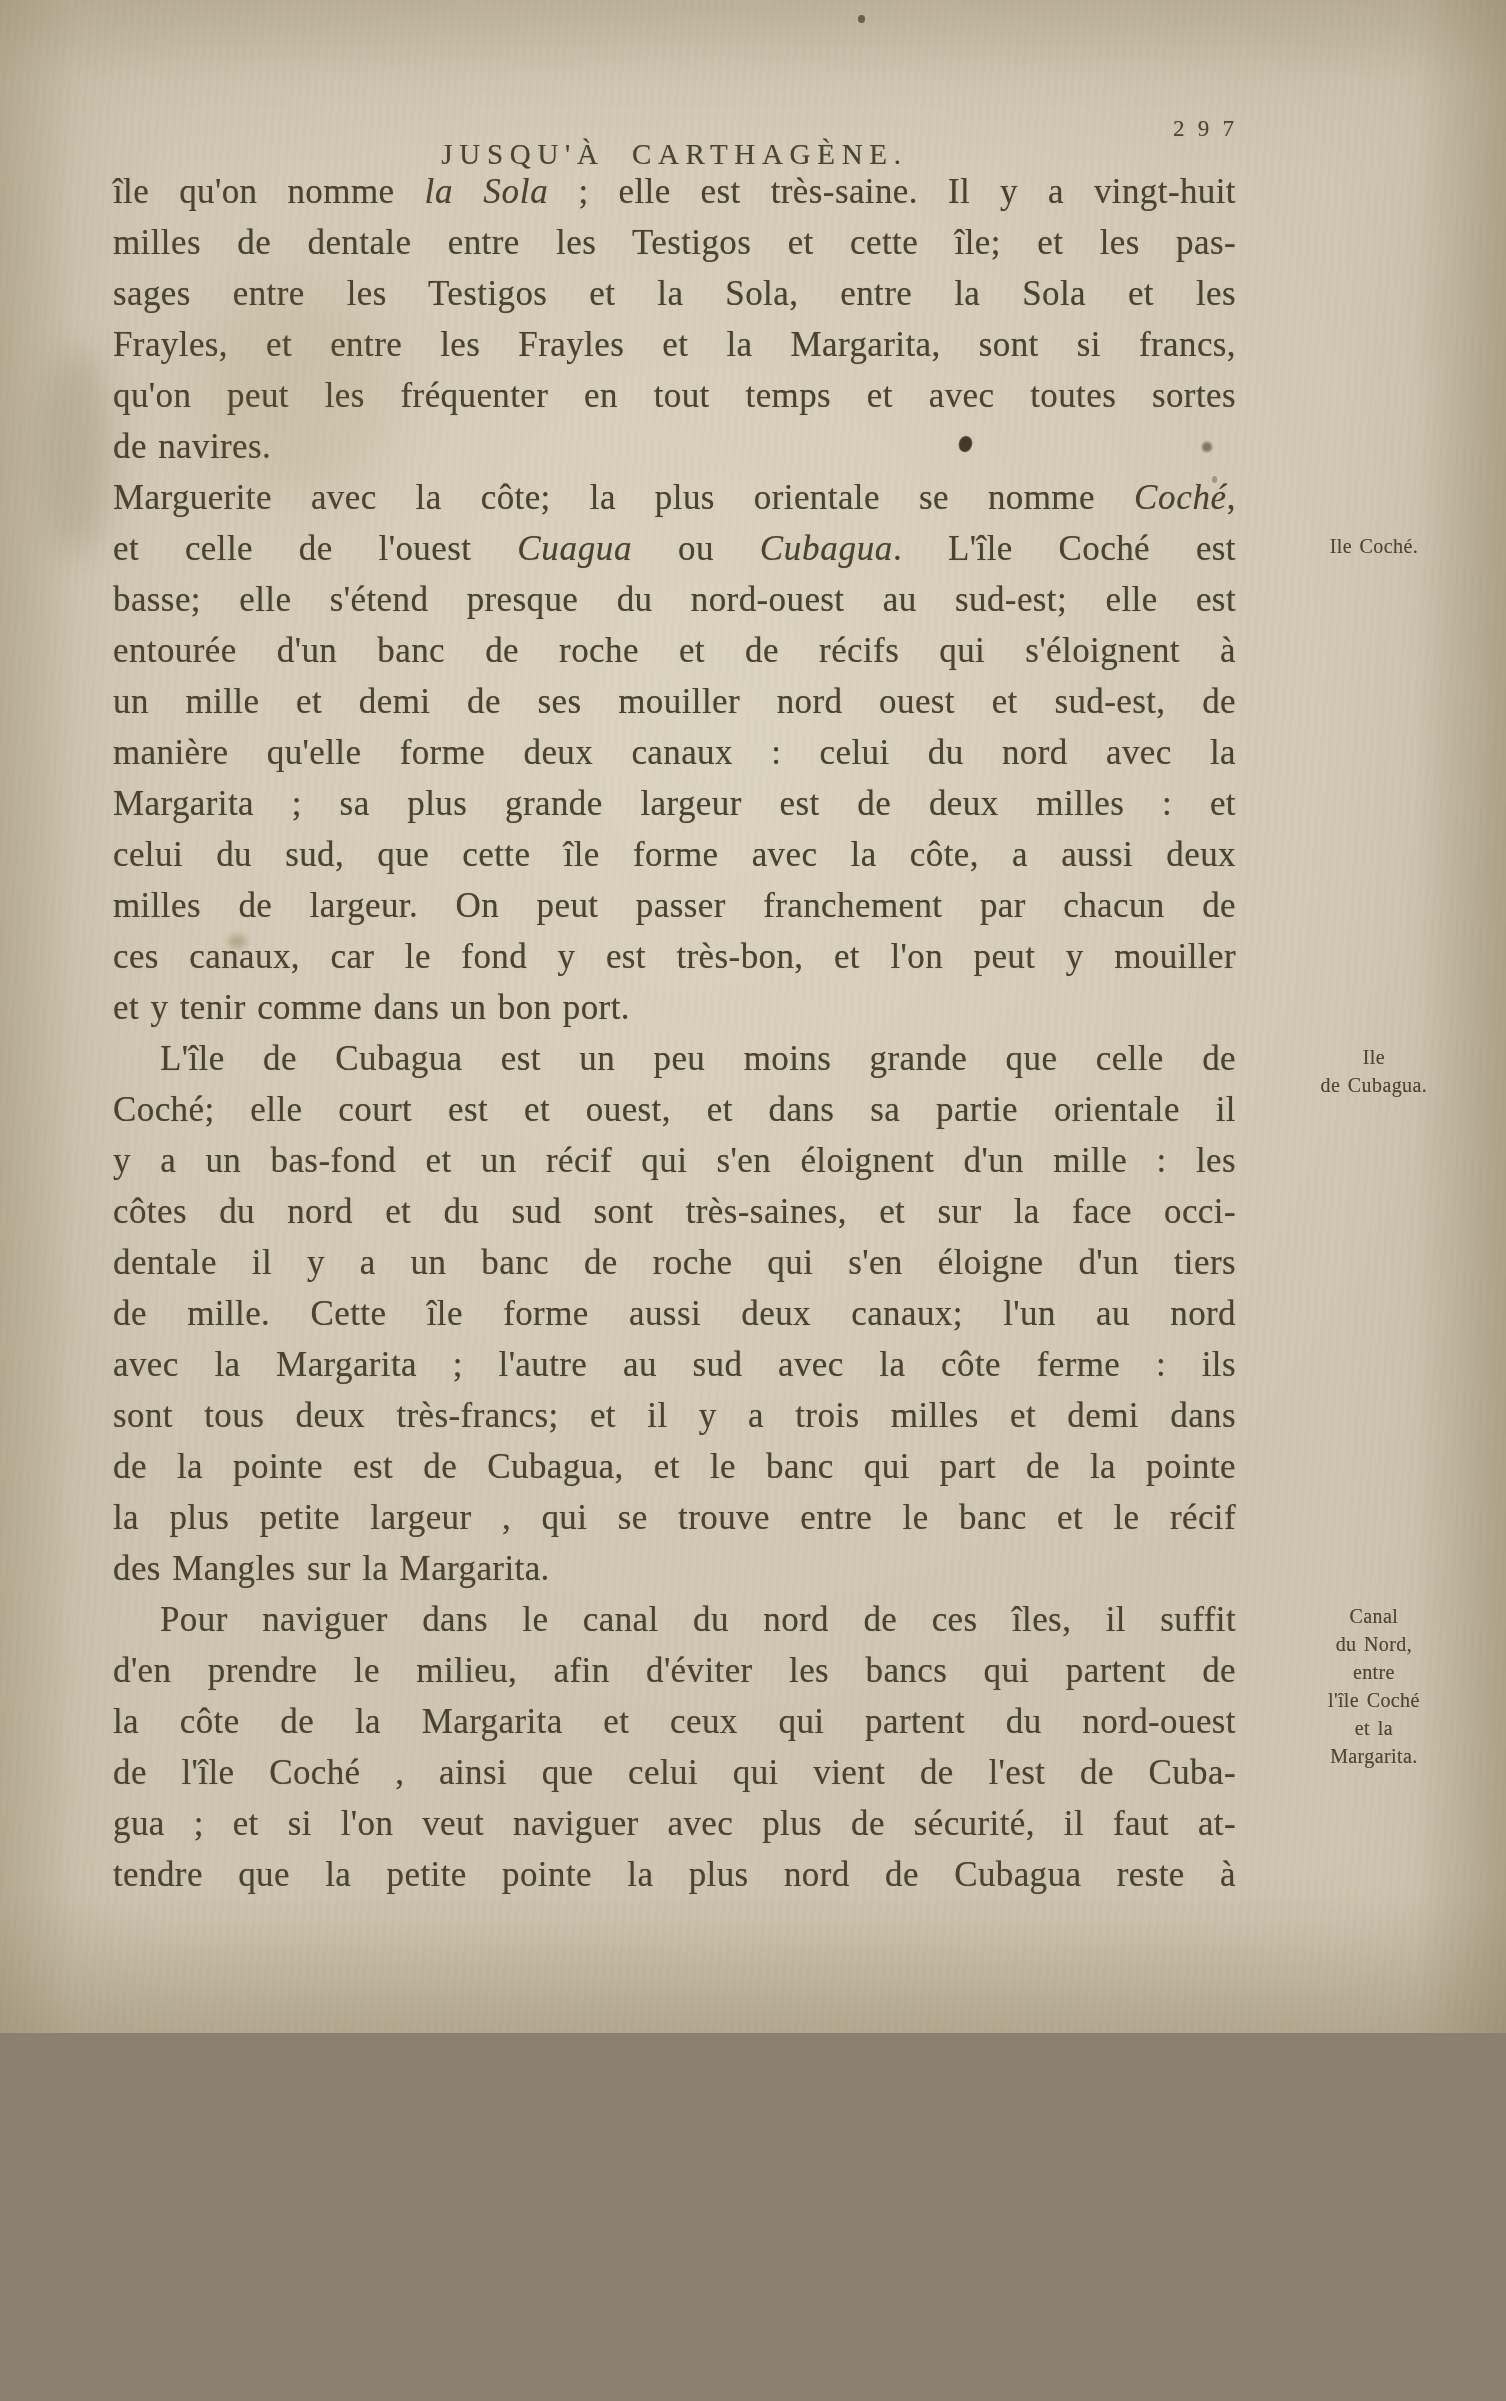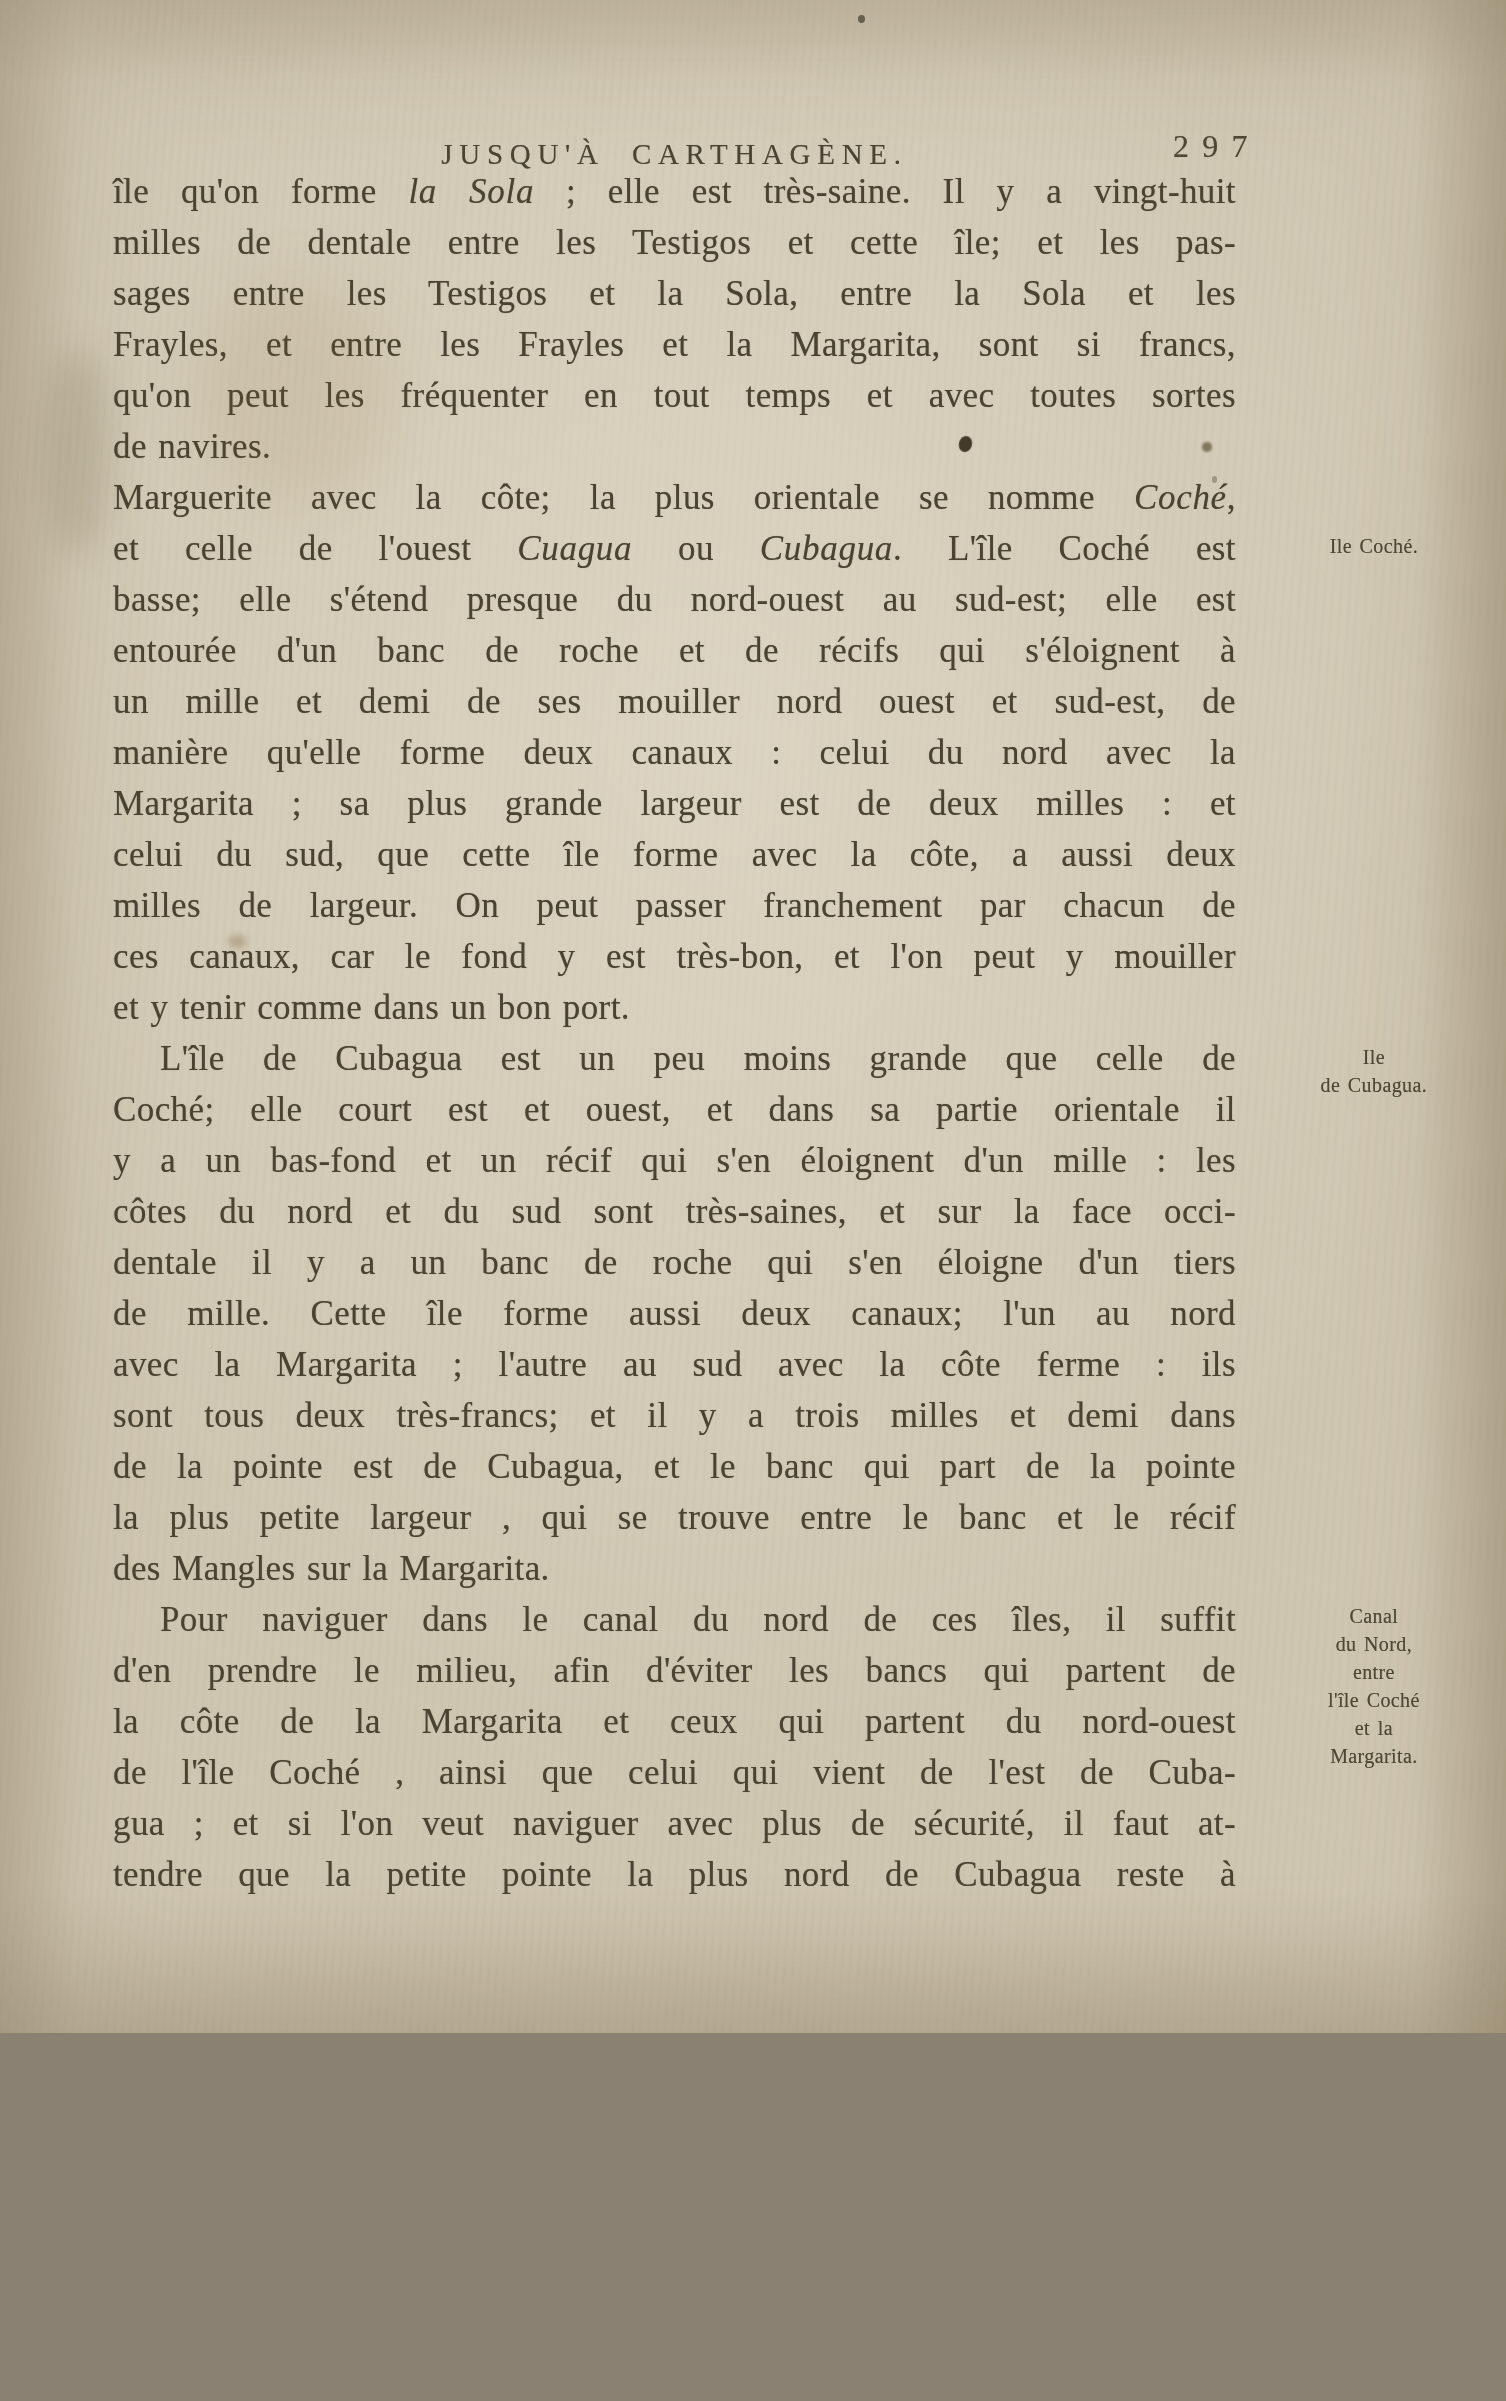--- a/index.html
+++ b/index.html
@@ -17,22 +17,22 @@
     font-family:"Liberation Serif","DejaVu Serif",serif;
     color:#4a4331;
   }
   .running-head{position:absolute;top:0;left:113px;width:1123px;height:185px;}
   .title{
     position:absolute;top:138px;left:0;right:0;text-align:center;
     font-size:29px;letter-spacing:6.7px;word-spacing:13.3px;
     color:#4b4433;text-shadow:0 0 0.7px rgba(74,68,52,.45);
   }
   .pageno{
-    position:absolute;top:128px;left:1060px;
-    font-size:32px;letter-spacing:13.3px;color:#4e4734;
+    position:absolute;top:116px;left:1060px;
+    font-size:23px;letter-spacing:13.3px;color:#4e4734;
     text-shadow:0 0 0.7px rgba(74,68,52,.4);
   }
   .body-text{
     position:absolute;left:113px;top:167px;width:1123px;
     font-size:35px;letter-spacing:0.4px;word-spacing:2.2px;
     text-shadow:0 0 0.8px rgba(70,63,47,.5);
   }
   .para{position:relative;}
   .line{
     height:51px;line-height:49px;
@@ -64,21 +64,21 @@
 <body>
 
 <div class="page">
   <div class="running-head">
     <span class="title">JUSQU'À CARTHAGÈNE.</span>
     <span class="pageno">297</span>
   </div>
 
   <div class="body-text" id="body">
       <div class="para">
-        <div class="line"><span>île qu'on forme </span><em>la Sola</em><span> ; elle est très-saine. Il y a vingt-huit</span></div>
+        <div class="line"><span>île qu'on nomme </span><em>la Sola</em><span> ; elle est très-saine. Il y a vingt-huit</span></div>
         <div class="line"><span>milles de dentale entre les Testigos et cette île; et les pas-</span></div>
         <div class="line"><span>sages entre les Testigos et la Sola, entre la Sola et les</span></div>
         <div class="line"><span>Frayles, et entre les Frayles et la Margarita, sont si francs,</span></div>
         <div class="line"><span>qu'on peut les fréquenter en tout temps et avec toutes sortes</span></div>
         <div class="line endline"><span>de navires.</span></div>
       </div>
       <div class="para">
         <div class="line"><span>Marguerite avec la côte; la plus orientale se nomme </span><em>Coché</em><span>,</span></div>
         <div class="line"><span>et celle de l'ouest </span><em>Cuagua</em><span> ou </span><em>Cubagua</em><span>. L'île Coché est</span></div>
         <div class="line"><span>basse; elle s'étend presque du nord-ouest au sud-est; elle est</span></div>

